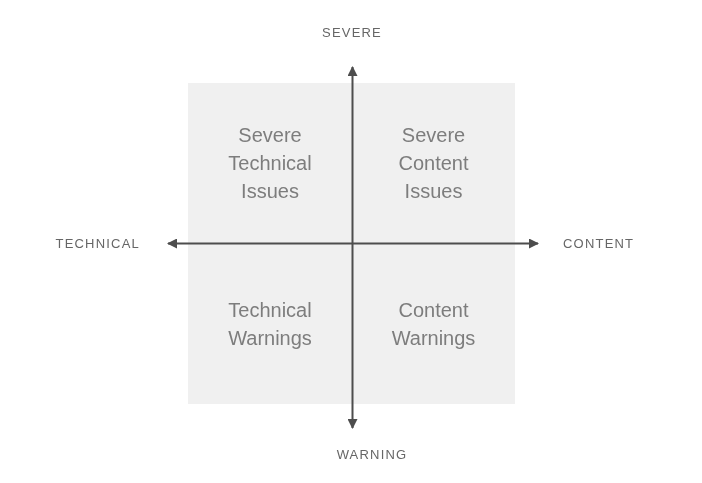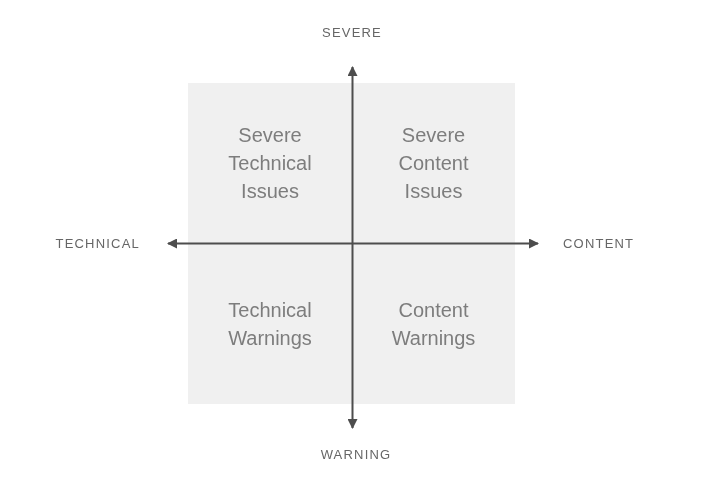--- a/index.html
+++ b/index.html
@@ -43,21 +43,21 @@
     letter-spacing: 1.2px;
     color: var(--axis-label-text);
     white-space: nowrap;
   }
   .axis-label.top {
     left: 352px;
     top: 25px;
     transform: translateX(-50%);
   }
   .axis-label.bottom {
-    left: 356px;
+    left: 372px;
     top: 447px;
     transform: translateX(-50%);
   }
   .axis-label.left {
     right: 562px;
     top: 243px;
     transform: translateY(-50%);
   }
   .axis-label.right {
     left: 563px;

